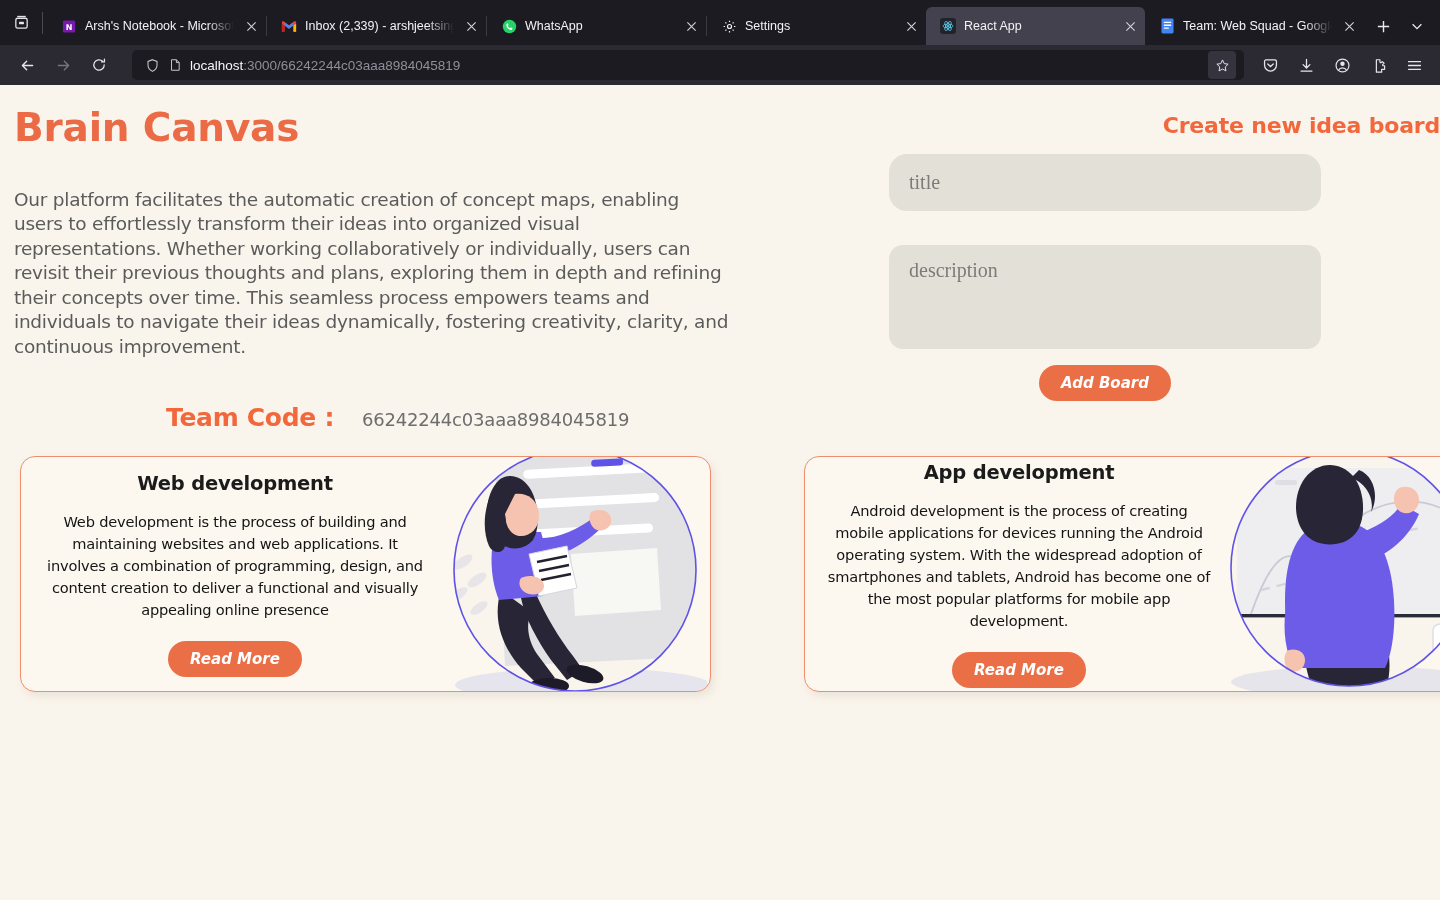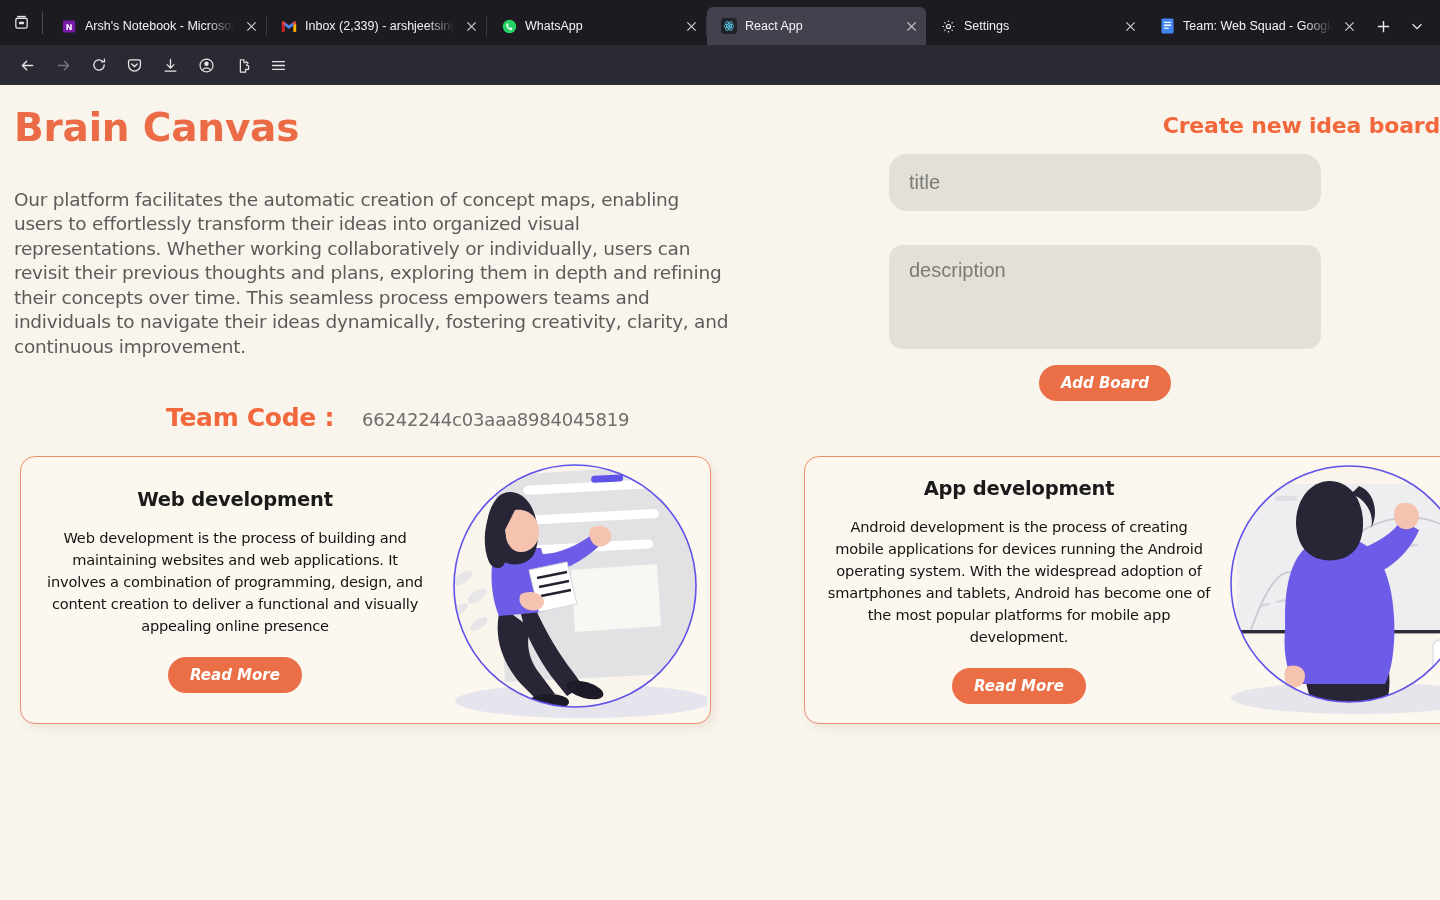--- a/index.html
+++ b/index.html
@@ -161,21 +161,21 @@
     margin-bottom: 16px;
     letter-spacing: -0.2px;
   }
   .form-wrap { width: 432px; margin: 0 auto; }
   .field {
     width: 100%;
     background: #e3e0d7;
     border: none;
     border-radius: 16px;
     color: #6f6f6f;
-    font-family: Liberation Sans, sans-serif;
+    font-family: Liberation Serif, serif;
     font-size: 20px;
     padding: 12px 20px;
     outline: none;
     display: block;
   }
   .field::placeholder { color: #7b7b78; opacity: 1; }
   .field.title-field { height: 57px; border-radius: 18px; }
   .field.desc-field {
     height: 104px;
     margin-top: 34px;
@@ -221,21 +221,21 @@
   .cards-row {
     display: flex;
     gap: 93px;
     margin-top: 24px;
     padding-left: 20px;
   }
   .card {
     position: relative;
     width: 691px;
     flex: 0 0 691px;
-    height: 268px;
+    height: 236px;
     background: #fcf7ef;
     border: 1.6px solid #ef8e6d;
     border-radius: 15px;
     box-shadow: 3px 4px 9px rgba(120,110,100,0.13);
     display: flex;
     align-items: center;
     overflow: hidden;
   }
   .card-text {
     width: 418px;
@@ -328,20 +328,35 @@
           </svg>
         </span>
         <span class="tab-title">WhatsApp</span>
         <span class="tab-close">
           <svg width="11" height="11" viewBox="0 0 12 12" stroke="currentColor" stroke-width="1.3">
               <path d="M1.5 1.5l9 9M10.5 1.5l-9 9"></path>
             </svg>
         </span>
       </div>
       <div class="tab-sep"></div>
+
+      <div class="tab">
+        <span class="favicon">
+          <svg width="15" height="15" viewBox="0 0 24 24" fill="none" stroke="#f1f1f4" stroke-width="1.9">
+            <circle cx="12" cy="12" r="3.2"></circle>
+            <path d="M12 2.6v2.2M12 19.2v2.2M21.4 12h-2.2M4.8 12H2.6M18.6 5.4l-1.6 1.6M7 17l-1.6 1.6M18.6 18.6L17 17M7 7L5.4 5.4"></path>
+          </svg>
+        </span>
+        <span class="tab-title">Settings</span>
+        <span class="tab-close">
+          <svg width="11" height="11" viewBox="0 0 12 12" stroke="currentColor" stroke-width="1.3">
+              <path d="M1.5 1.5l9 9M10.5 1.5l-9 9"></path>
+            </svg>
+        </span>
+      </div>
 
       <div class="tab active">
         <span class="favicon">
           <svg width="16" height="16" viewBox="0 0 20 20">
             <rect width="20" height="20" rx="4" fill="#20232a"></rect>
             <g stroke="#61dafb" stroke-width="0.9" fill="none">
               <ellipse cx="10" cy="10" rx="6.4" ry="2.5"></ellipse>
               <ellipse cx="10" cy="10" rx="6.4" ry="2.5" transform="rotate(60 10 10)"></ellipse>
               <ellipse cx="10" cy="10" rx="6.4" ry="2.5" transform="rotate(120 10 10)"></ellipse>
             </g>
@@ -351,35 +366,20 @@
         <span class="tab-title">React App</span>
         <span class="tab-close">
           <svg width="11" height="11" viewBox="0 0 12 12" stroke="currentColor" stroke-width="1.3">
               <path d="M1.5 1.5l9 9M10.5 1.5l-9 9"></path>
             </svg>
         </span>
       </div>
 
       <div class="tab">
         <span class="favicon">
-          <svg width="15" height="15" viewBox="0 0 24 24" fill="none" stroke="#f1f1f4" stroke-width="1.9">
-            <circle cx="12" cy="12" r="3.2"></circle>
-            <path d="M12 2.6v2.2M12 19.2v2.2M21.4 12h-2.2M4.8 12H2.6M18.6 5.4l-1.6 1.6M7 17l-1.6 1.6M18.6 18.6L17 17M7 7L5.4 5.4"></path>
-          </svg>
-        </span>
-        <span class="tab-title">Settings</span>
-        <span class="tab-close">
-          <svg width="11" height="11" viewBox="0 0 12 12" stroke="currentColor" stroke-width="1.3">
-              <path d="M1.5 1.5l9 9M10.5 1.5l-9 9"></path>
-            </svg>
-        </span>
-      </div>
-
-      <div class="tab">
-        <span class="favicon">
           <svg width="13" height="16" viewBox="0 0 14 17">
             <rect x="0.5" y="0.5" width="13" height="16" rx="1.5" fill="#4285f4"></rect>
             <g fill="#fff">
               <rect x="3" y="4" width="8" height="1.4" rx="0.6"></rect>
               <rect x="3" y="7" width="8" height="1.4" rx="0.6"></rect>
               <rect x="3" y="10" width="5.5" height="1.4" rx="0.6"></rect>
             </g>
           </svg>
         </span>
         <span class="tab-title">Team: Web Squad - Google Do</span>
@@ -415,20 +415,39 @@
           <path d="M4 10h12M11 5l5 5-5 5"></path>
         </svg>
     </div>
     <div class="nav-btn">
       <svg width="16" height="16" viewBox="0 0 20 20" fill="none" stroke="currentColor" stroke-width="1.6" stroke-linecap="round">
         <path d="M16.5 10a6.5 6.5 0 1 1-2-4.7"></path>
           <path d="M16.8 2.6v3.6h-3.6"></path>
       </svg>
     </div>
 
+    <div class="urlbar">
+      <span class="u-icon">
+        <svg width="15" height="15" viewBox="0 0 20 20" fill="none" stroke="currentColor" stroke-width="1.4">
+            <path d="M10 2.2l6 2.4v5c0 4-3 6.6-6 8.2-3-1.6-6-4.2-6-8.2v-5z"></path>
+          </svg>
+      </span>
+      <span class="u-icon">
+        <svg width="14" height="14" viewBox="0 0 20 20" fill="none" stroke="currentColor" stroke-width="1.4">
+            <path d="M5 2.5h7l4 4v11H5z"></path>
+            <path d="M12 2.5v4h4"></path>
+          </svg>
+      </span>
+      <span class="u-text"><b>localhost</b><span>:3000/66242244c03aaa8984045819</span></span>
+      <span class="star-btn">
+        <svg width="15" height="15" viewBox="0 0 20 20" fill="none" stroke="currentColor" stroke-width="1.3" stroke-linejoin="round">
+            <path d="M10 2.6l2.3 4.9 5.2.7-3.8 3.7.9 5.3-4.6-2.5-4.6 2.5.9-5.3L2.5 8.2l5.2-.7z"></path>
+          </svg>
+      </span>
+    </div>
 
     <div class="toolbar-icons">
       <div class="nav-btn">
         <svg width="17" height="17" viewBox="0 0 20 20" fill="none" stroke="currentColor" stroke-width="1.5" stroke-linecap="round">
             <path d="M3 5.2c0-1 .7-1.7 1.7-1.7h10.6c1 0 1.7.7 1.7 1.7v4.3c0 4-3.1 7-7 7s-7-3-7-7z"></path>
             <path d="M6.8 8.2L10 11.2l3.2-3"></path>
           </svg>
       </div>
       <div class="nav-btn">
         <svg width="17" height="17" viewBox="0 0 20 20" fill="none" stroke="currentColor" stroke-width="1.5" stroke-linecap="round">

